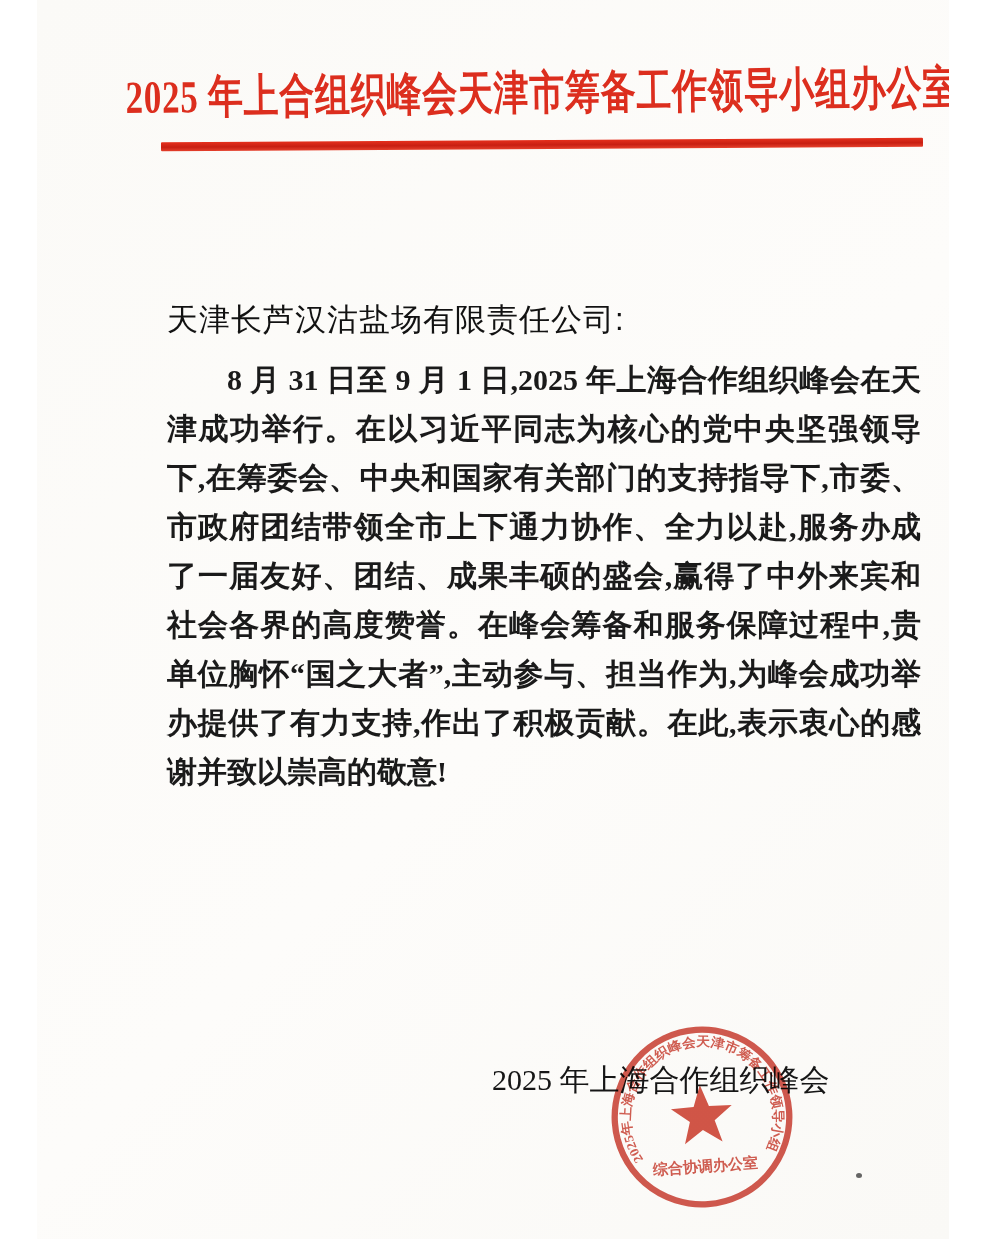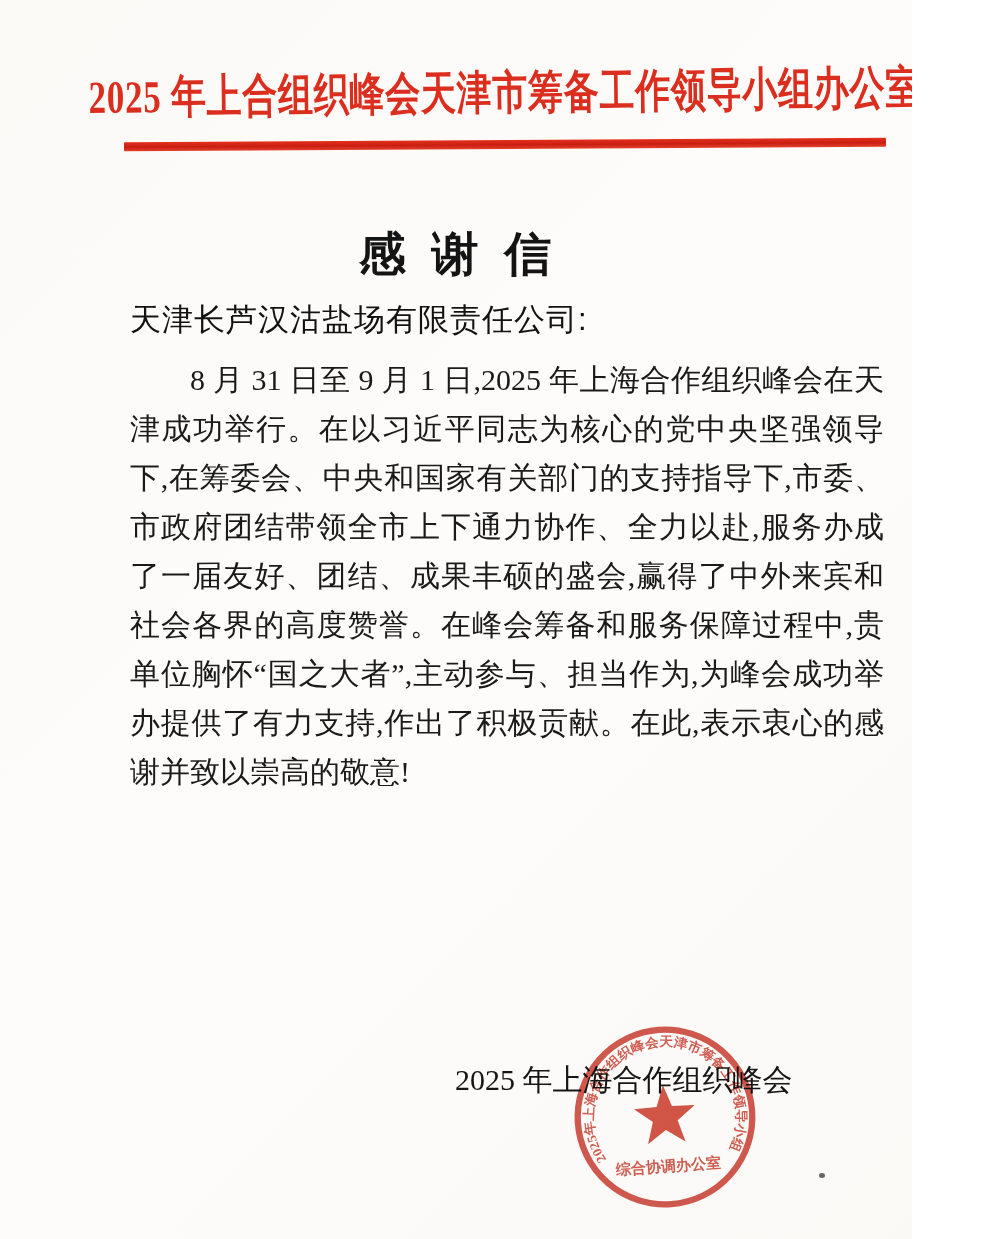--- a/index.html
+++ b/index.html
@@ -1,19 +1,20 @@
 <!DOCTYPE html>
 <html><head>
 <meta charset="utf-8">
 <style>
   html,body { margin:0; padding:0; background:#ffffff; }
   .page {
     position:relative; width:912px; height:1239px; overflow:hidden;
     background:linear-gradient(135deg,#fbfaf7 0%, #fdfcfa 55%, #faf9f6 100%);
     font-family:"Liberation Serif", serif;
+    margin-left:37px;
   }
   
   .letterhead-text{
     position:absolute; top:50px; left:120px; width:770px; height:86px;
     display:flex; align-items:center; justify-content:center;
     color:#dc2e1e; font-weight:bold; font-size:46px; white-space:nowrap;
     transform:rotate(-0.7deg);
   }
   .letterhead-text span{ display:inline-block; transform:scaleX(0.76); transform-origin:center; letter-spacing:1px;}
   .letterhead-rule{
@@ -32,21 +33,21 @@
     position:absolute; top:299px; left:130px;
     font-family:"Liberation Sans", sans-serif;
     font-size:31px; font-weight:normal; color:#121212; letter-spacing:1px;
   }
   
   .body-text{
     position:absolute; top:355px; left:130px; width:754px;
     font-size:30px; line-height:49px; color:#1a1a1a;
     text-align:justify; text-justify:inter-ideograph;
   }
-  .body-text p{ margin:0; text-indent:2em; }
+  .body-text p{ margin:0; text-indent:2em;font-weight:bold; }
   
   .signature{
     position:absolute; top:1052px; left:455px; width:430px;
     font-size:30px; line-height:55px; color:#161616;
   }
   
   .seal{
     position:absolute; left:568px; top:1020px; width:194px; height:194px;
     mix-blend-mode:multiply; opacity:0.93; transform:rotate(-4deg);
   }
@@ -63,21 +64,20 @@
 </head>
 <body>
 
 <div class="page">
 
   <div class="letterhead-text">
     <span>2025 年上合组织峰会天津市筹备工作领导小组办公室</span>
   </div>
   <div class="letterhead-rule"></div>
 
-  <h1 class="doc-title">感 谢 信</h1>
 
   <div class="addressee">天津长芦汉沽盐场有限责任公司:</div>
 
   <div class="body-text">
     <p>8 月 31 日至 9 月 1 日,2025 年上海合作组织峰会在天津成功举行。在以习近平同志为核心的党中央坚强领导下,在筹委会、中央和国家有关部门的支持指导下,市委、市政府团结带领全市上下通力协作、全力以赴,服务办成了一届友好、团结、成果丰硕的盛会,赢得了中外来宾和社会各界的高度赞誉。在峰会筹备和服务保障过程中,贵单位胸怀“国之大者”,主动参与、担当作为,为峰会成功举办提供了有力支持,作出了积极贡献。在此,表示衷心的感谢并致以崇高的敬意!</p>
   </div>
 
   <div class="signature">
     <div>2025 年上海合作组织峰会</div>
   </div>

